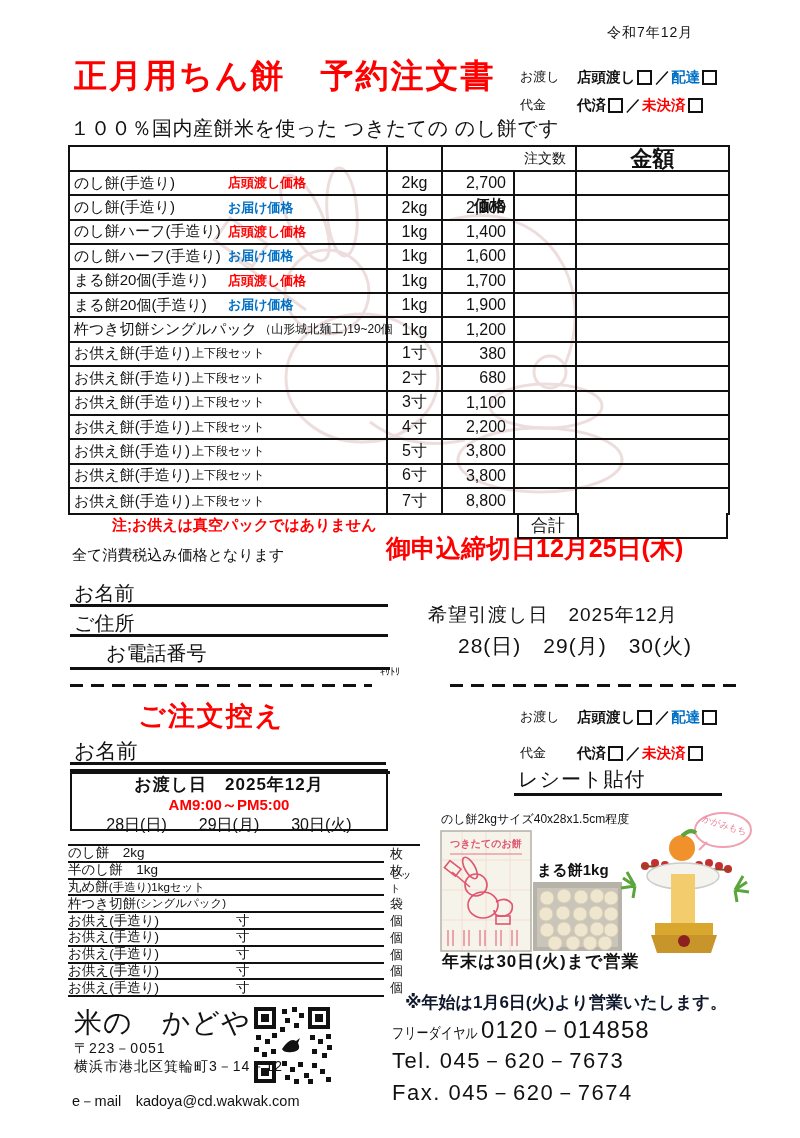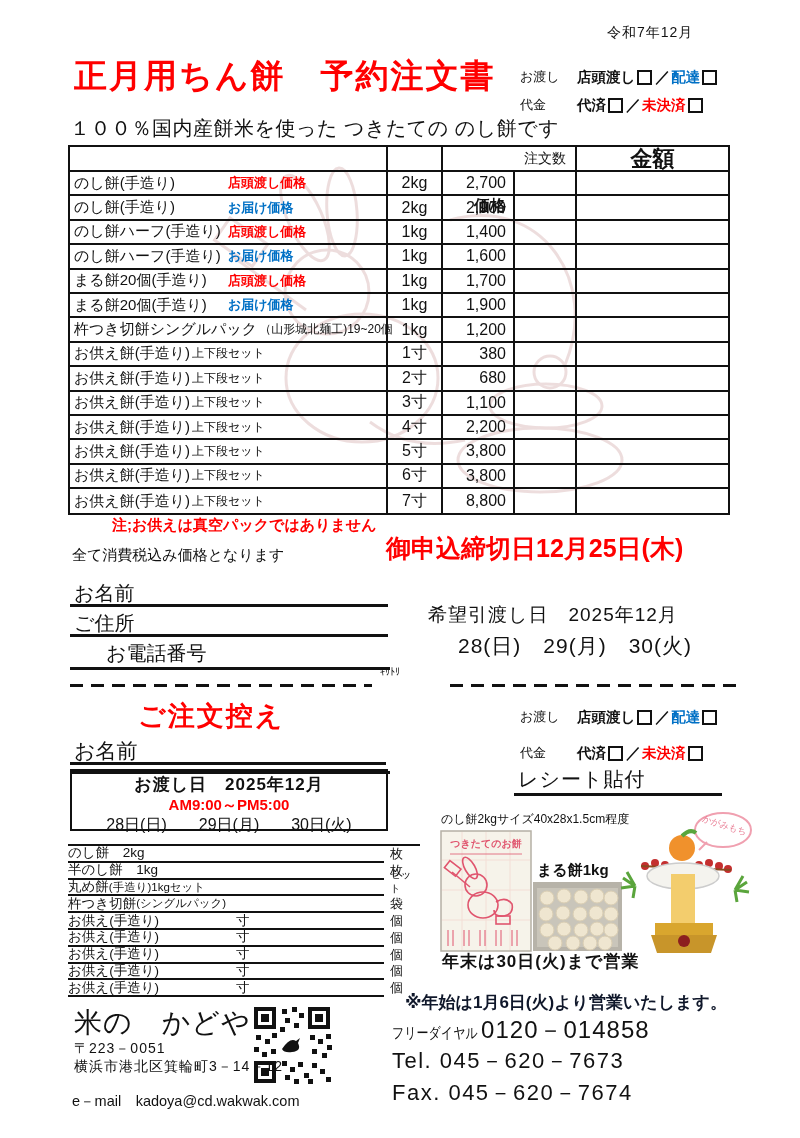--- a/index.html
+++ b/index.html
@@ -294,20 +294,24 @@
           </div>
           <div class="tc size">7寸</div>
           <div class="tc price">8,800</div>
           <div class="tc qty"></div>
           <div class="tc amount"></div>
         </div>
       </div>
   </div>
 
   <div class="abs vacuum-note">注;お供えは真空パックではありません</div>
+  <div class="abs total-row">
+    <div class="total-cell">合計</div>
+    <div class="total-amount"></div>
+  </div>
 
   <div class="abs tax-note">全て消費税込み価格となります</div>
   <div class="abs deadline">御申込締切日12月25日(木)</div>
 
   <div class="abs flabel" style="left:74px; top:580px;">お名前</div>
   <div class="abs fline" style="left:70px; top:604px; width:318px;"></div>
   <div class="abs flabel" style="left:74px; top:610px;">ご住所</div>
   <div class="abs fline" style="left:70px; top:634px; width:318px;"></div>
   <div class="abs flabel" style="left:74px; top:640px;margin-left:32px;">お電話番号</div>
   <div class="abs fline" style="left:70px; top:667px; width:320px;"></div>

